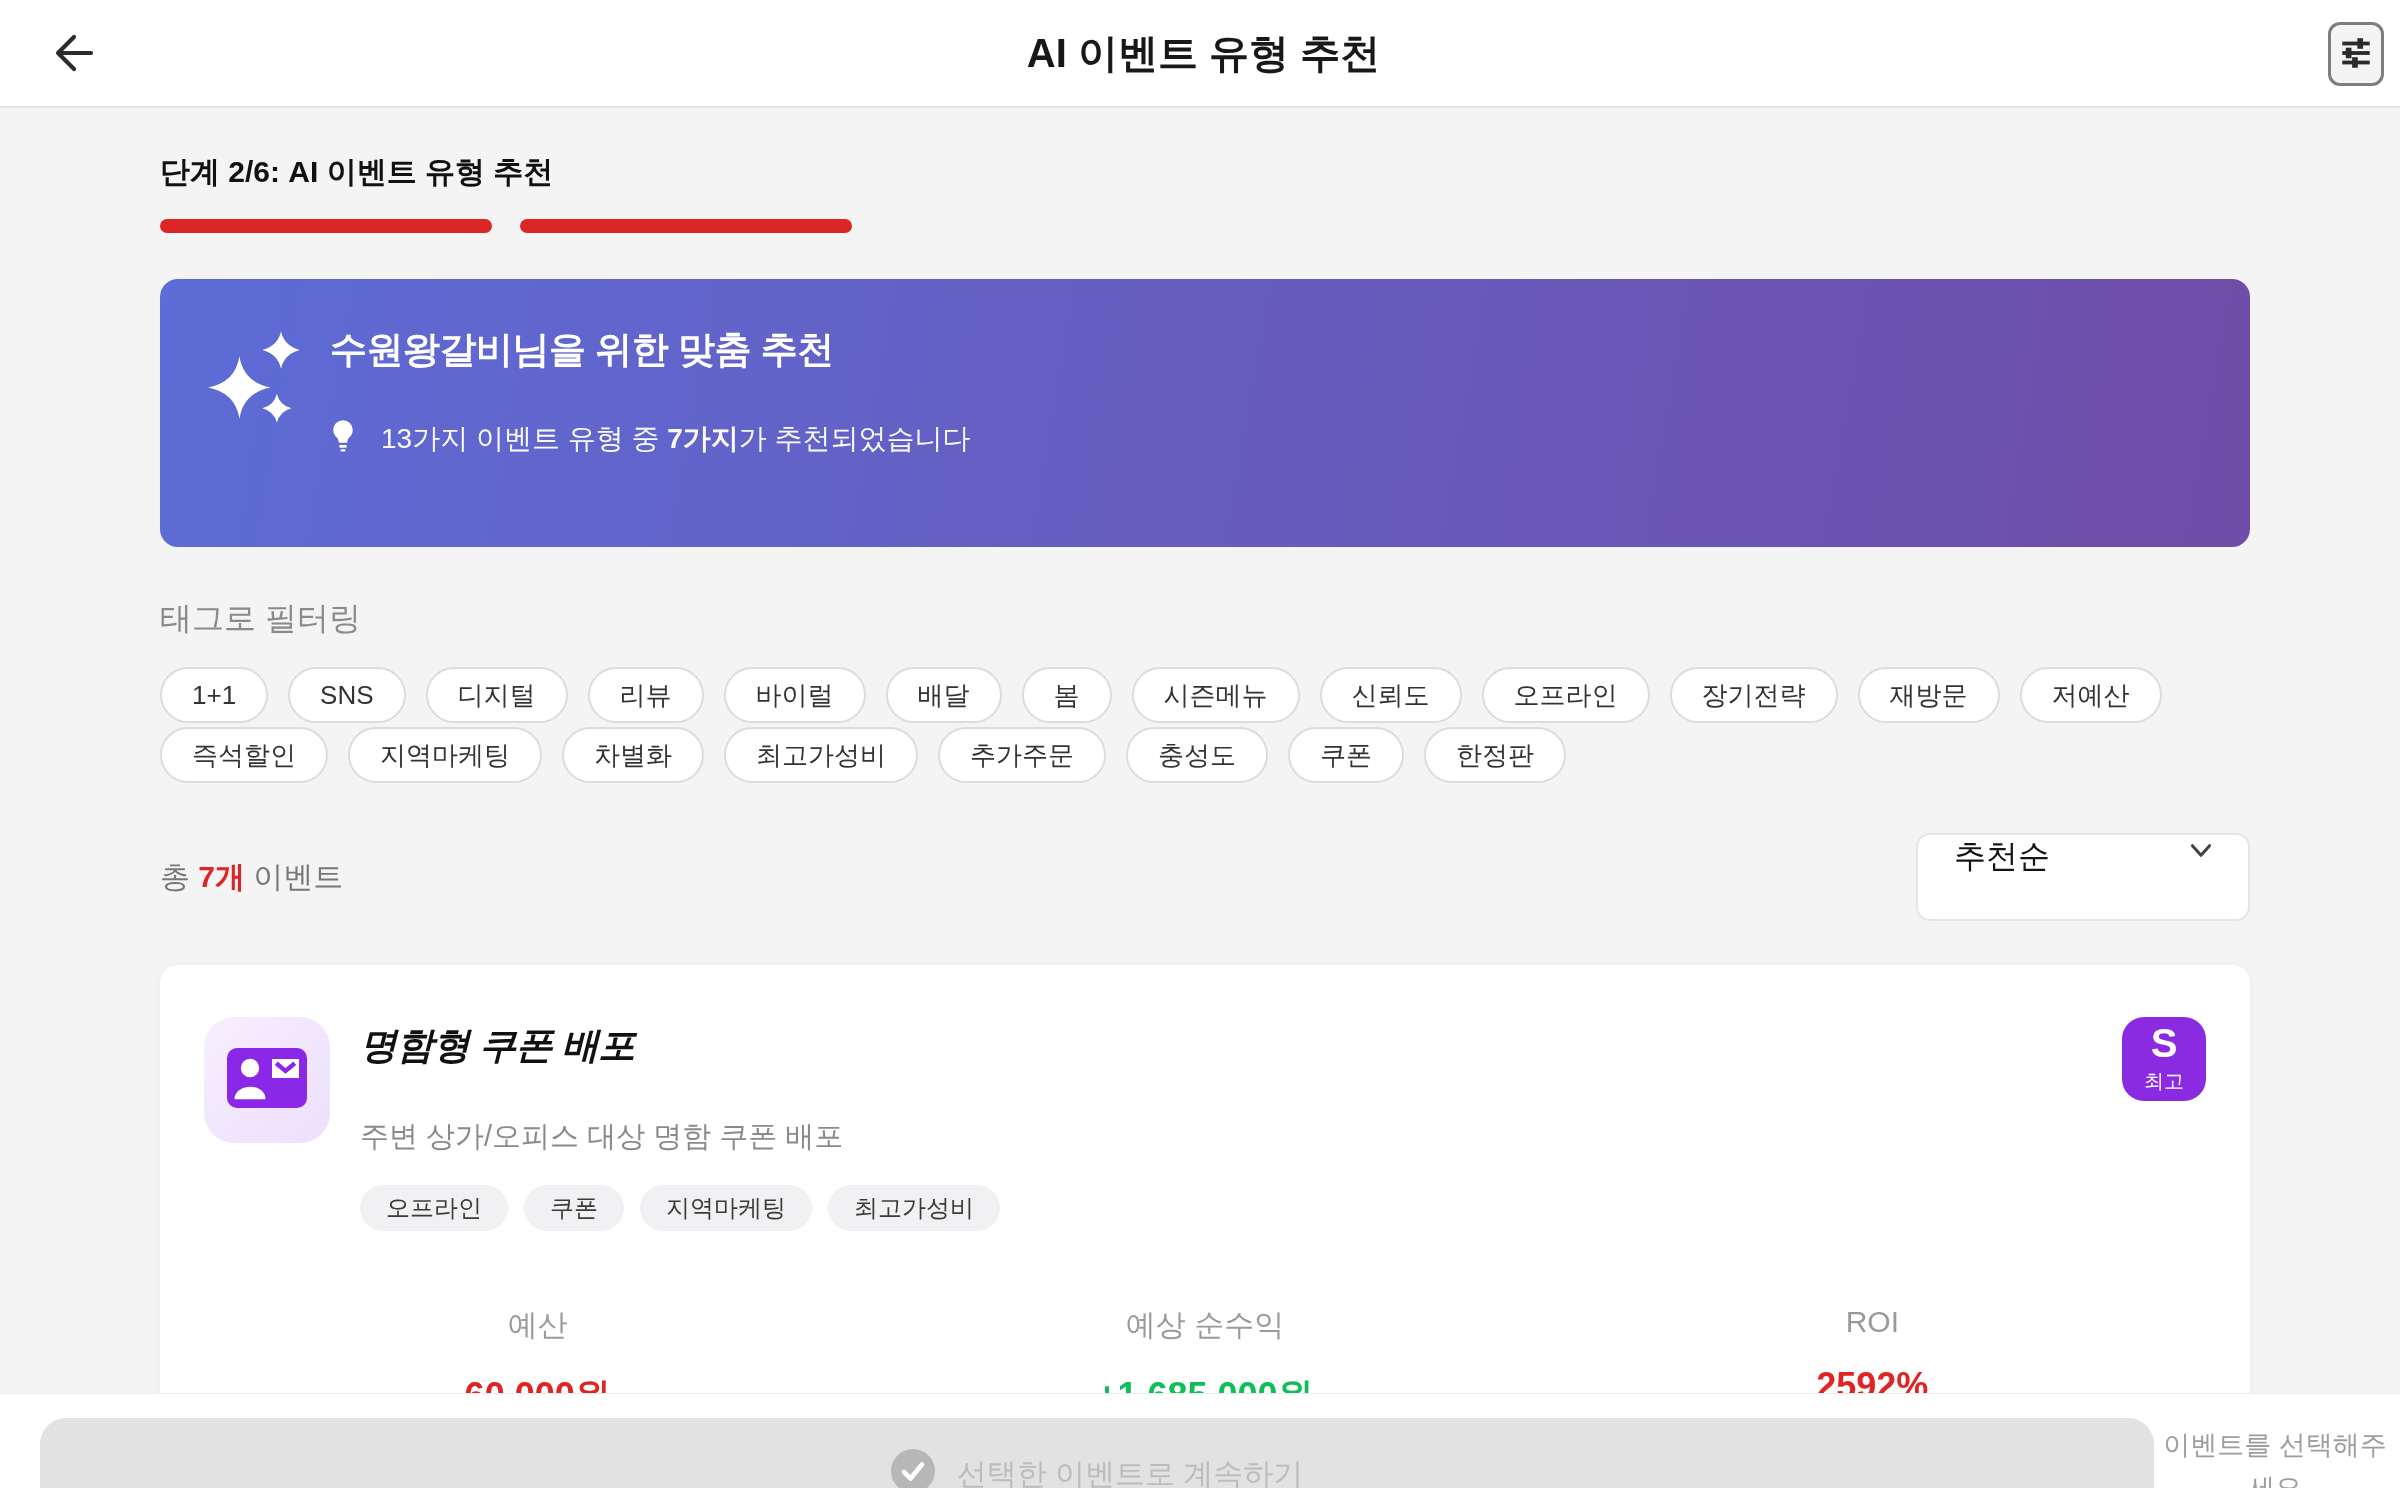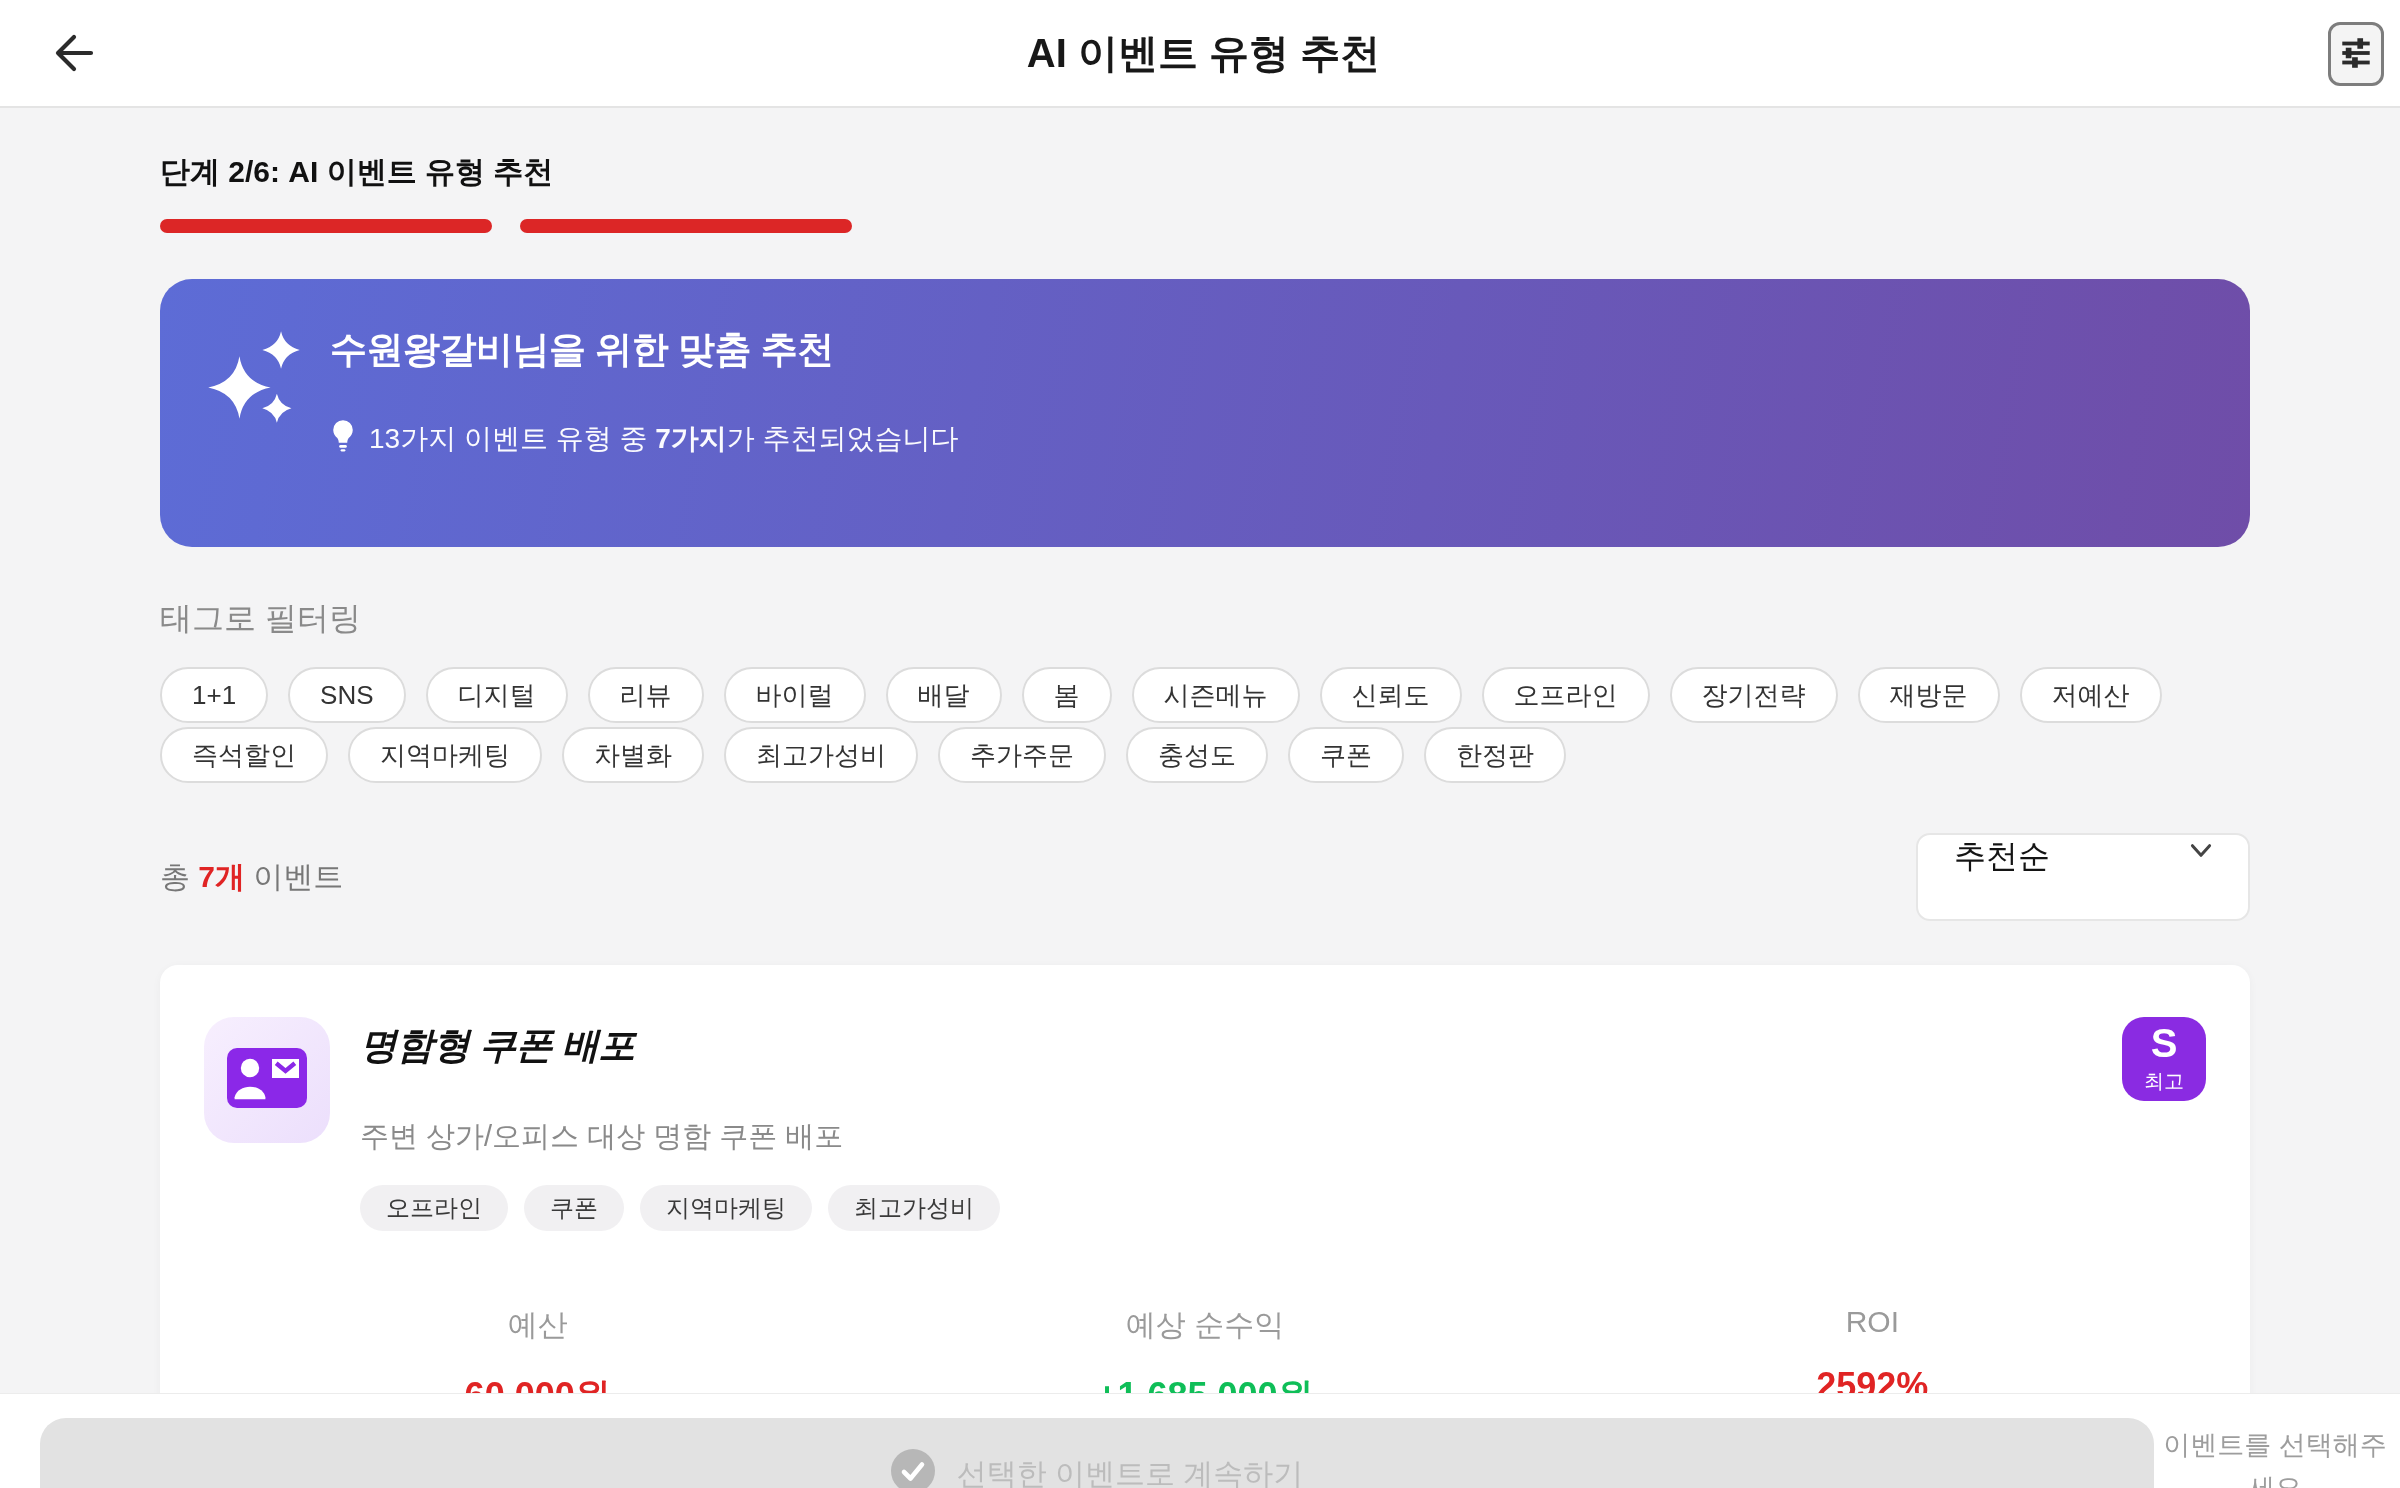--- a/index.html
+++ b/index.html
@@ -32,21 +32,21 @@
   .progress-segment { width:332px; height:14px; border-radius:7px; background:#dc2626; }
   
   .banner {
     margin-top:46px; height:268px; border-radius:18px; position:relative;
     background:linear-gradient(100deg,#5d6cd6,#6f4da8); color:#fff;
     padding:46px 60px 0 170px; overflow:hidden;
   }
   .banner-sparkles { position:absolute; left:42px; top:44px; }
   .banner-title { font-size:37px; font-weight:700; letter-spacing:-0.5px; }
   .banner-subtitle { margin-top:25px; font-size:30px; color:rgba(255,255,255,0.96); }
-  .banner-info { margin-top:43px; display:flex; align-items:center; gap:13px; font-size:28px; color:rgba(255,255,255,0.97); }
+  .banner-info { margin-top:43px; display:flex; align-items:center; gap:25px; font-size:28px; color:rgba(255,255,255,0.97); }
   .banner-info b { font-weight:700; }
   
   .filter-label { margin-top:50px; font-size:32px; color:#8a8a8a; }
   .tag-list { margin-top:26px; display:flex; flex-wrap:wrap; gap:4px 20px; max-width:2090px; }
   .tag-pill {
     height:56px; padding:0 30px; border-radius:28px; background:#fff;
     border:2px solid #dcdcdc; display:inline-flex; align-items:center;
     font-size:26px; color:#333; cursor:pointer; white-space:nowrap;
   }
   
@@ -130,21 +130,21 @@
 </div>
 
 <div class="content">
 
   <div class="step-label">단계 2/6: AI 이벤트 유형 추천</div>
   <div class="progress-track">
     <div class="progress-segment" style="background: rgb(220, 38, 38);"></div>
     <div class="progress-segment" style="background: rgb(220, 38, 38);"></div>
   </div>
 
-  <div class="banner" style="background: linear-gradient(100deg, rgb(93, 108, 214), rgb(111, 77, 168)); border-radius: 32px;">
+  <div class="banner" style="background: linear-gradient(100deg, rgb(93, 108, 214), rgb(111, 77, 168));">
     <span class="banner-sparkles">
       <svg width="104" height="104" viewBox="0 0 96 100" fill="#ffffff">
         <path d="M34,32 Q38,57 64,62 Q38,67 34,92 Q30,67 4,62 Q30,57 34,32 Z"></path>
         <path d="M74,8 Q77,22 92,26 Q77,30 74,44 Q71,30 56,26 Q71,22 74,8 Z"></path>
         <path d="M70,68 Q72.5,79 84,82 Q72.5,85 70,96 Q67.5,85 56,82 Q67.5,79 70,68 Z"></path>
       </svg>
     </span>
     <div class="banner-title">수원왕갈비님을 위한 맞춤 추천</div>
     <div class="banner-info">
       <span>

